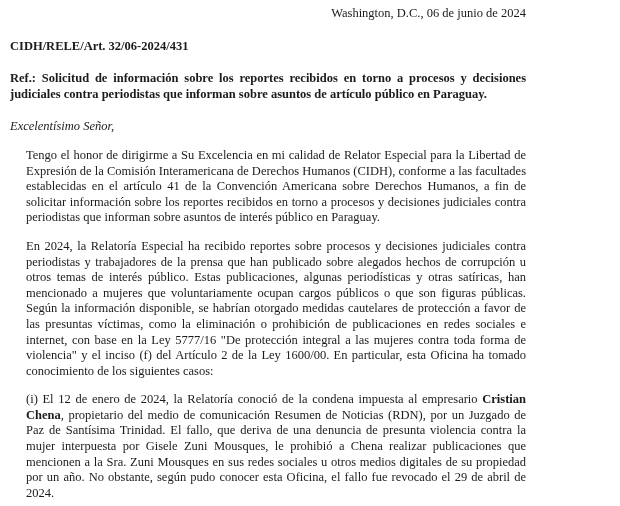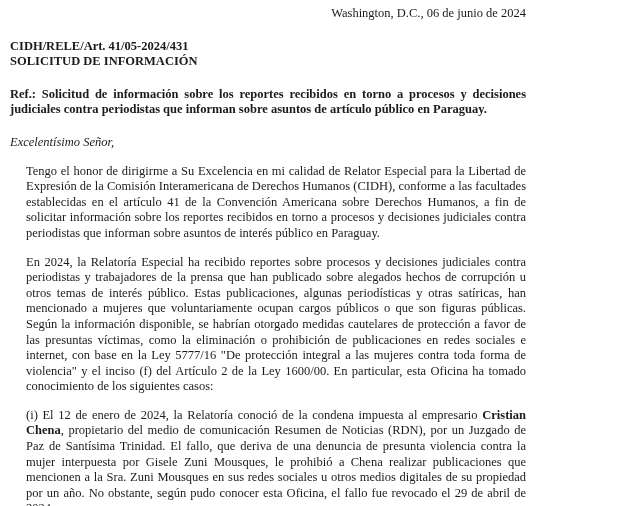--- a/index.html
+++ b/index.html
@@ -49,22 +49,21 @@
   .i { }
 </style>
 </head>
 <body>
 
 <div class="page">
 
   <div class="date-line">Washington, D.C., 06 de junio de 2024</div>
 
   <div class="ref-block">
-    <div>CIDH/RELE/Art. 41/05-2024/431</div>
-    <div>SOLICITUD DE INFORMACIÓN</div>
+    <div>CIDH/RELE/Art. 32/06-2024/431</div>
   </div>
 
   <p class="subject">Ref.: Solicitud de información sobre los reportes recibidos en torno a procesos y decisiones judiciales contra periodistas que informan sobre asuntos de artículo público en Paraguay.</p>
 
   <p class="salutation">Excelentísimo Señor,</p>
 
   <p class="body-par">Tengo el honor de dirigirme a Su Excelencia en mi calidad de Relator Especial para la Libertad de Expresión de la Comisión Interamericana de Derechos Humanos (CIDH), conforme a las facultades establecidas en el artículo 41 de la Convención Americana sobre Derechos Humanos, a fin de solicitar información sobre los reportes recibidos en torno a procesos y decisiones judiciales contra periodistas que informan sobre asuntos de interés público en Paraguay.</p>
 
   <p class="body-par">En 2024, la Relatoría Especial ha recibido reportes sobre procesos y decisiones judiciales contra periodistas y trabajadores de la prensa que han publicado sobre alegados hechos de corrupción u otros temas de interés público. Estas publicaciones, algunas periodísticas y otras satíricas, han mencionado a mujeres que voluntariamente ocupan cargos públicos o que son figuras públicas. Según la información disponible, se habrían otorgado medidas cautelares de protección a favor de las presuntas víctimas, como la eliminación o prohibición de publicaciones en redes sociales e internet, con base en la Ley 5777/16 "De protección integral a las mujeres contra toda forma de violencia" y el inciso (f) del Artículo 2 de la Ley 1600/00. En particular, esta Oficina ha tomado conocimiento de los siguientes casos:</p>
 

